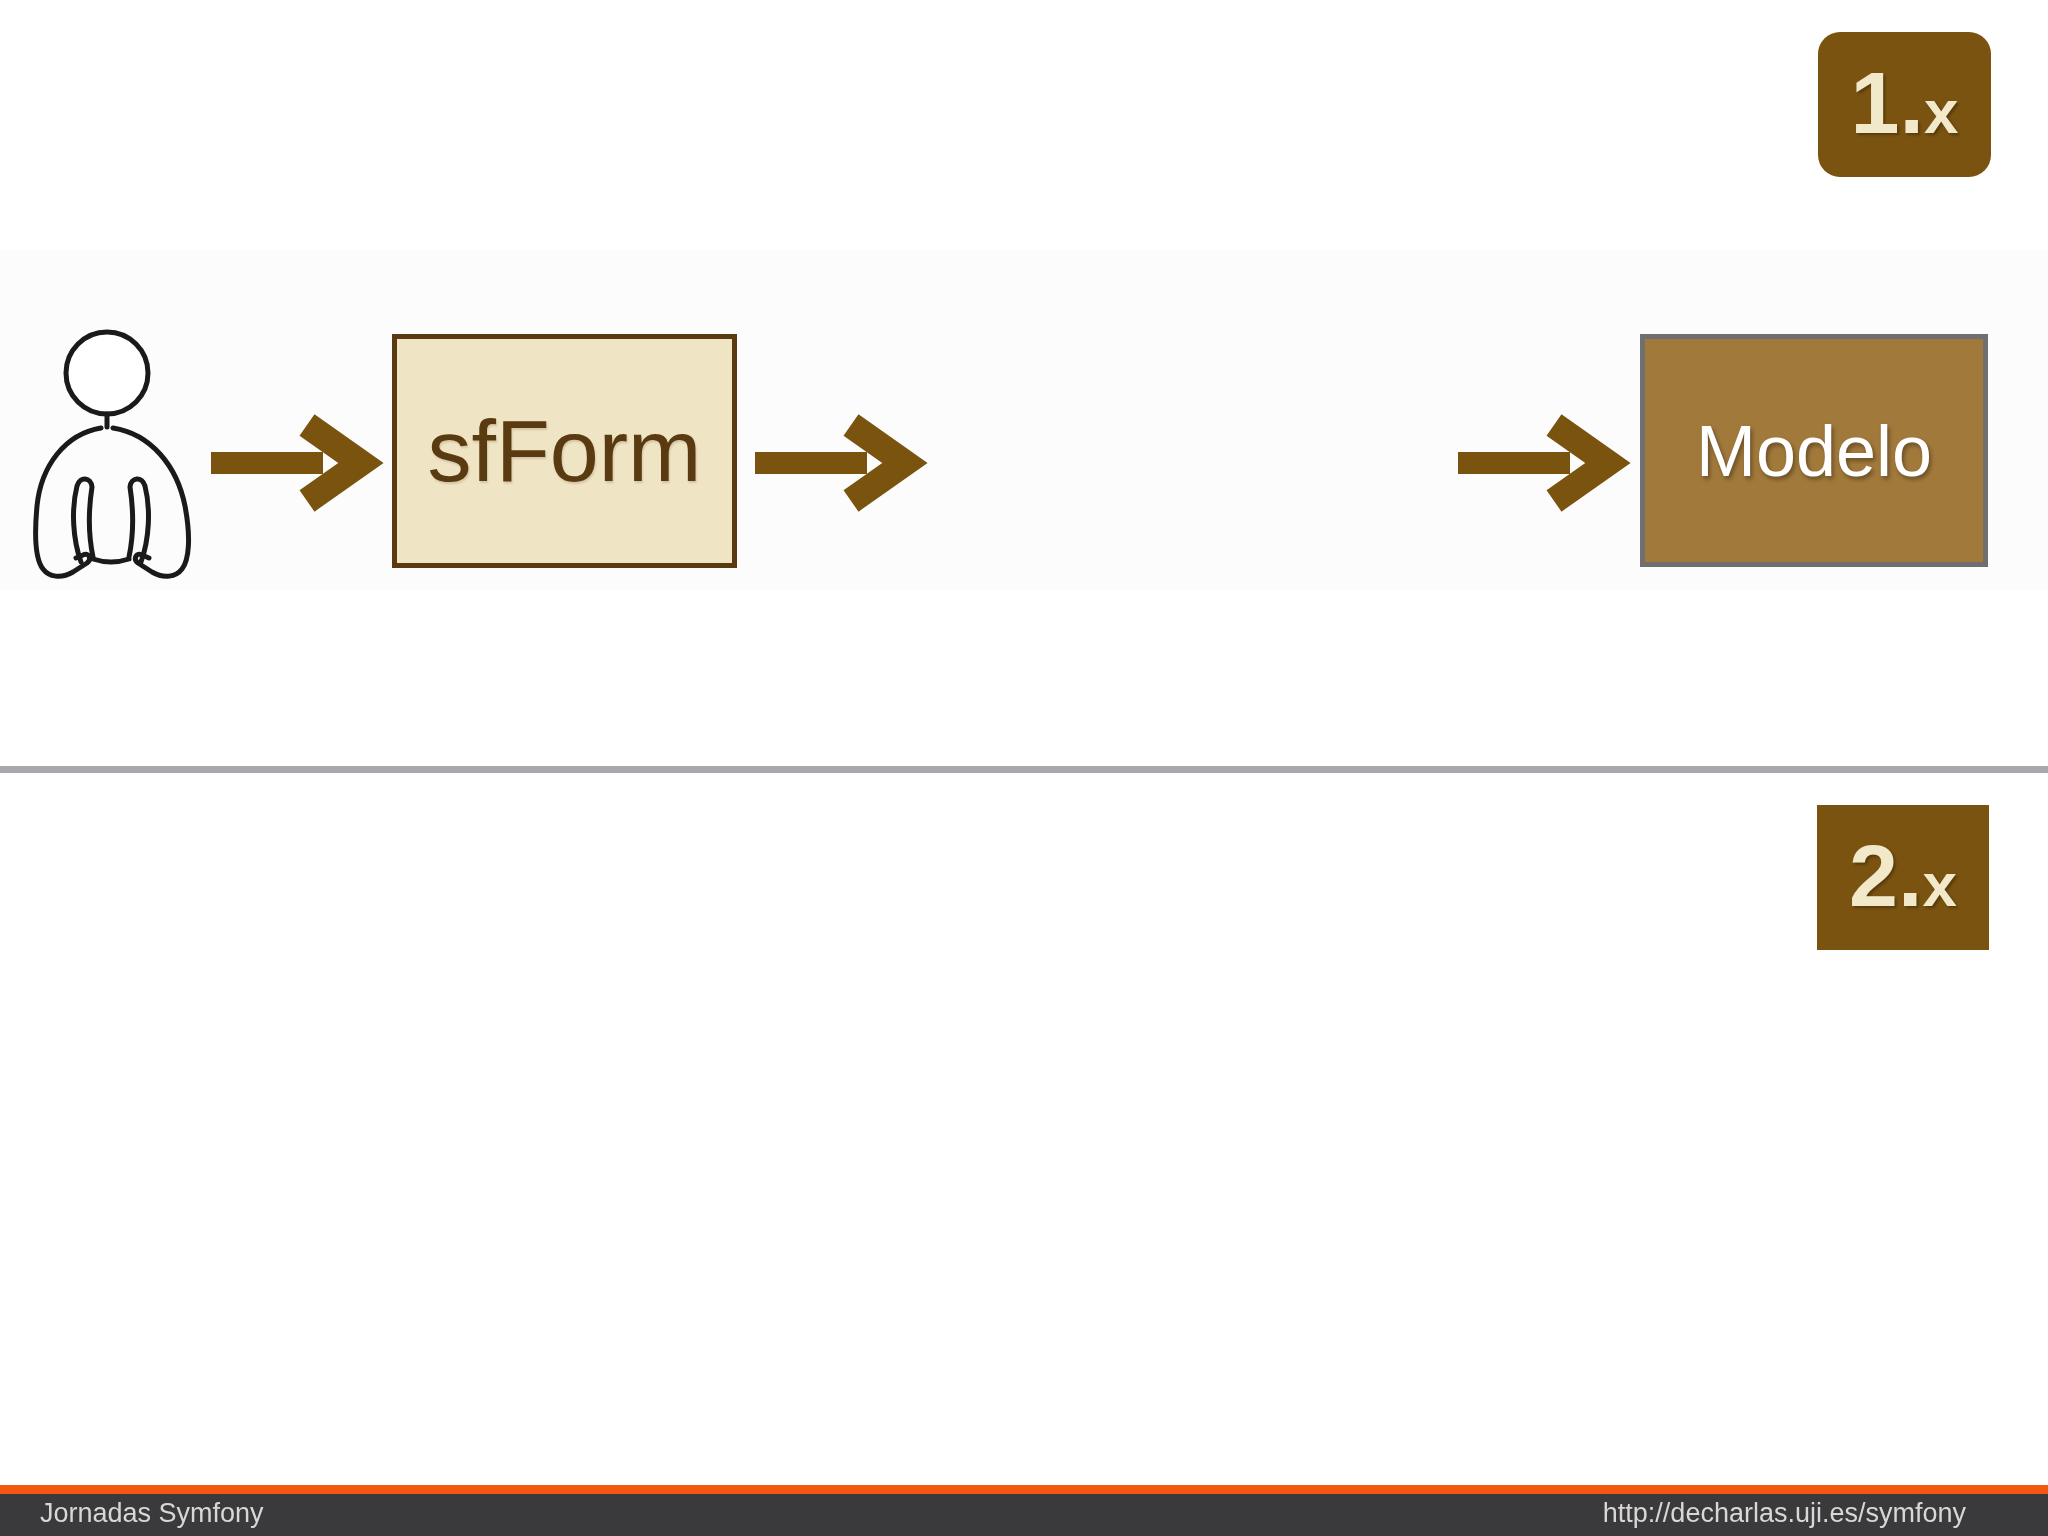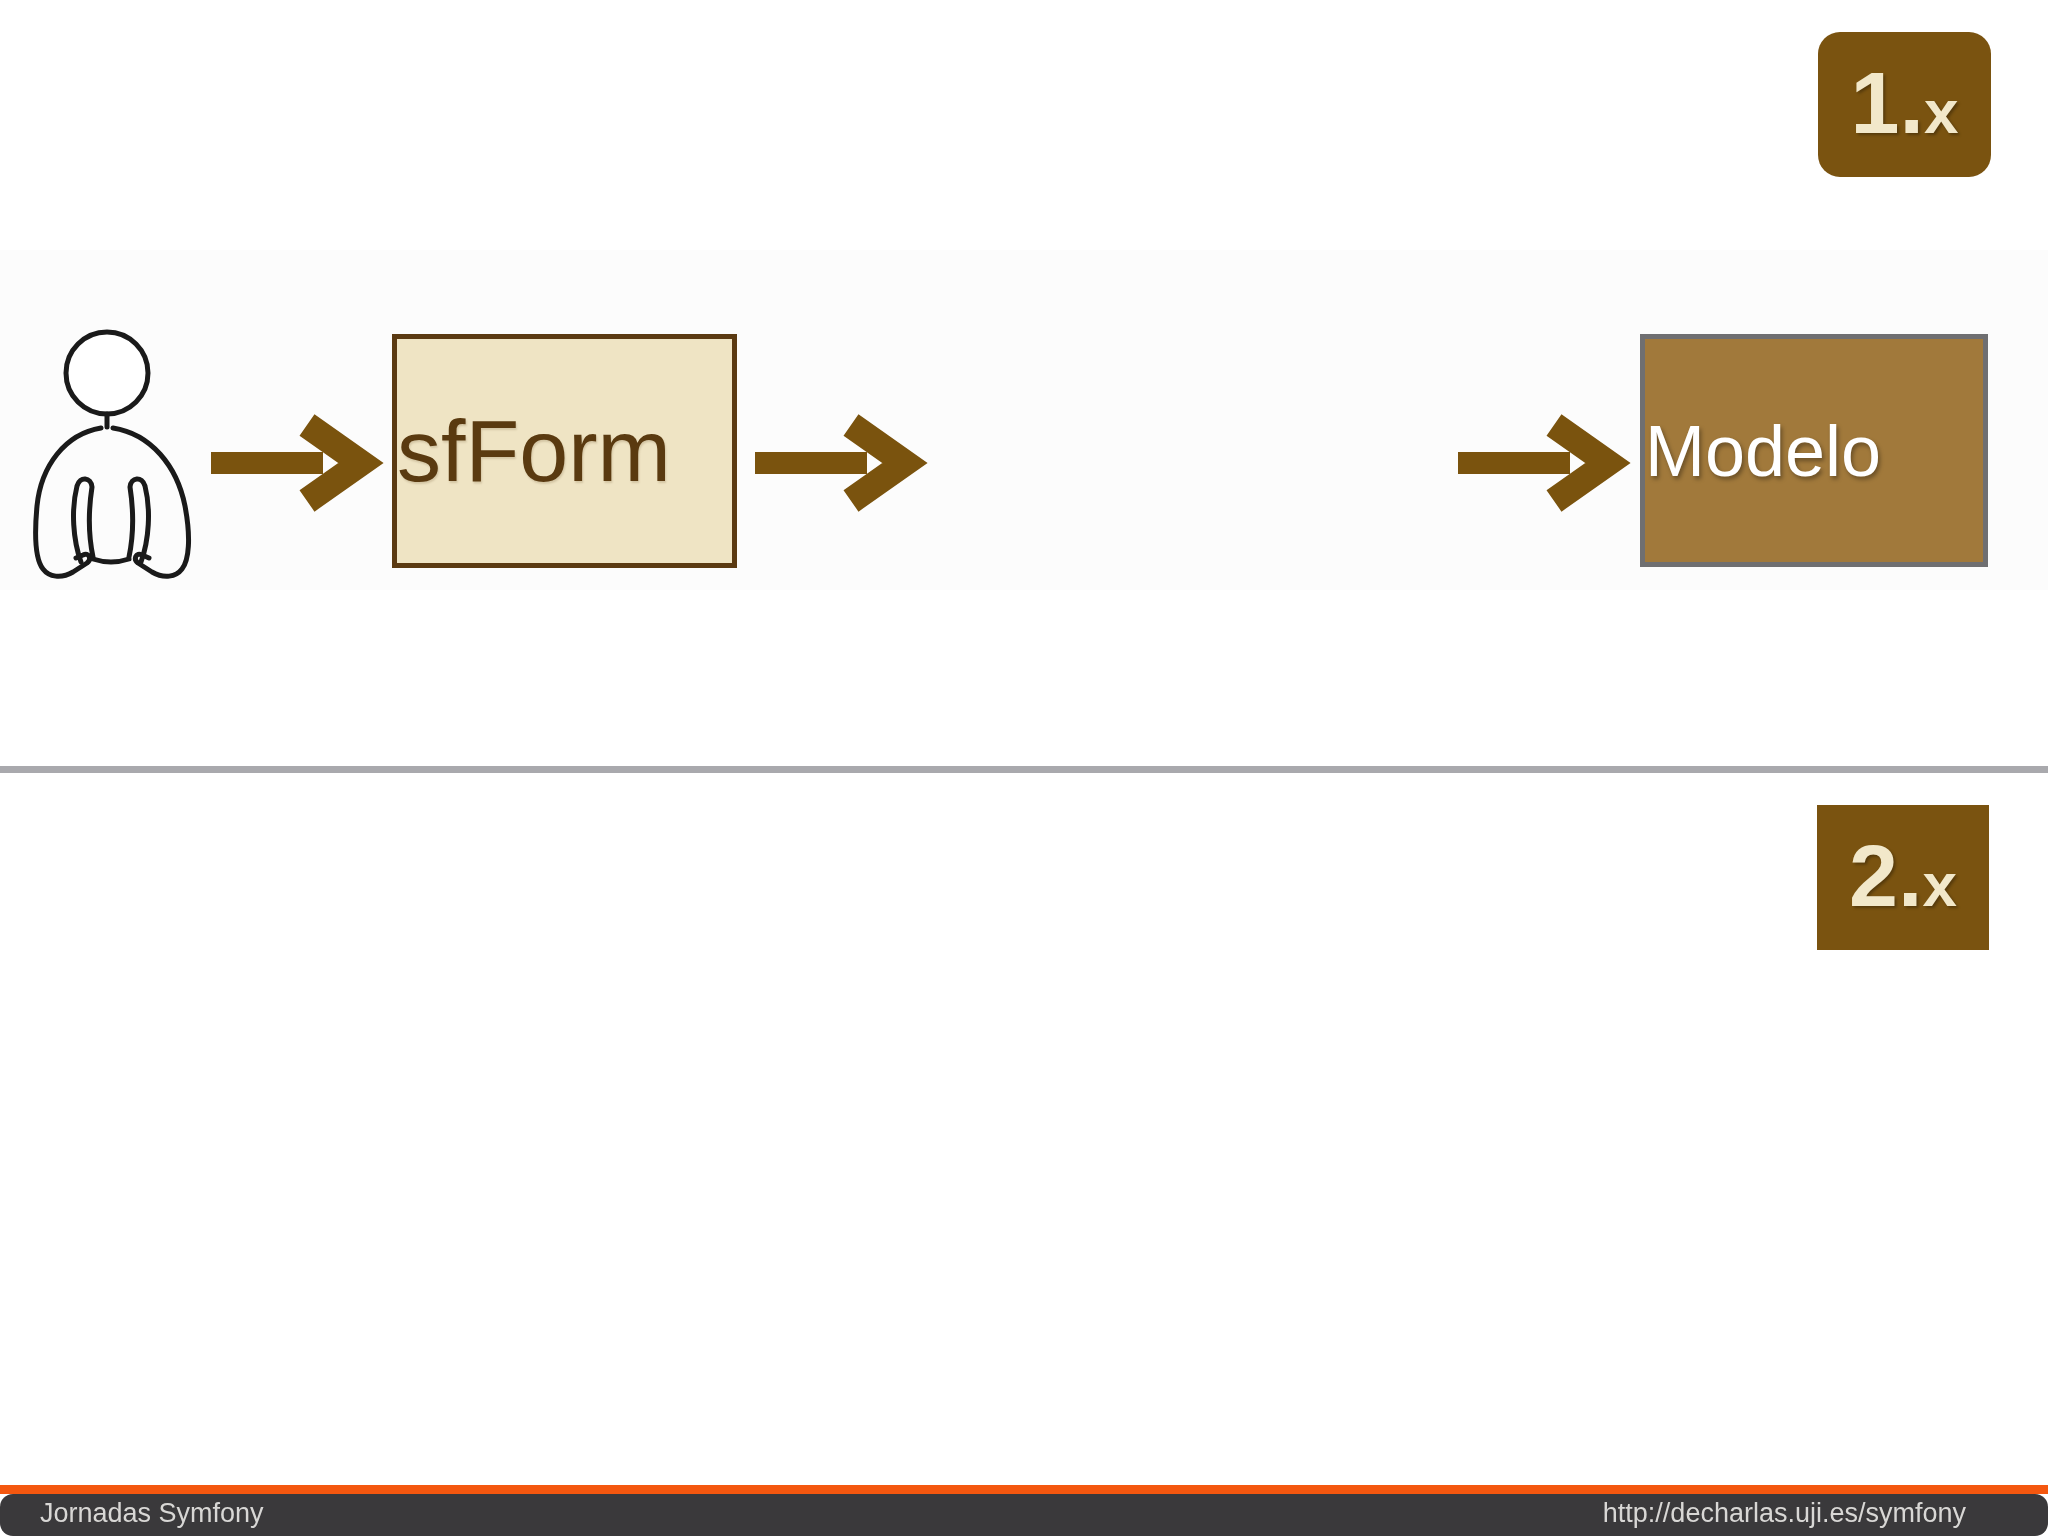--- a/index.html
+++ b/index.html
@@ -23,21 +23,21 @@
     text-shadow:2px 2px 3px rgba(0,0,0,0.3);
     white-space:nowrap;
   }
   .badge-1x{left:1818px;top:32px;width:173px;height:145px;line-height:141px;border-radius:22px;}
   .badge-2x{left:1817px;top:805px;width:172px;height:145px;line-height:141px;}
   .badge .bmajor{font-size:88px;font-weight:bold;}
   .badge .bminor{font-size:62px;font-weight:600;}
   
   .node{
     position:absolute;top:334px;height:234px;
-    display:flex;align-items:center;justify-content:flex-start;
+    display:flex;align-items:center;justify-content:center;
     box-sizing:border-box;
   }
   .node-cream{
     background:#efe4c4;
     border:5px solid #5b3a12;
     color:#5a3a10;
     text-shadow:1px 2px 2px rgba(90,60,20,0.18);
   }
   .node-sfform{left:392px;width:345px;font-size:88px;}
   .node-controlador{left:941px;width:482px;font-size:76px;}
@@ -66,21 +66,20 @@
     background:#f4570f;
   }
   .footer-bar{
     position:absolute;left:0;top:1494px;width:2048px;height:42px;
     background:#3a393b;
     display:flex;align-items:center;justify-content:space-between;
     box-sizing:border-box;
     padding:0 82px 4px 40px;
     color:#d8d7d5;
     font-size:27px;
-    border-radius:13px;
   }
 </style>
 </head>
 <body>
 
 <div class="slide">
 
   <div class="diagram-band"></div>
 
   <div class="badge badge-1x">

